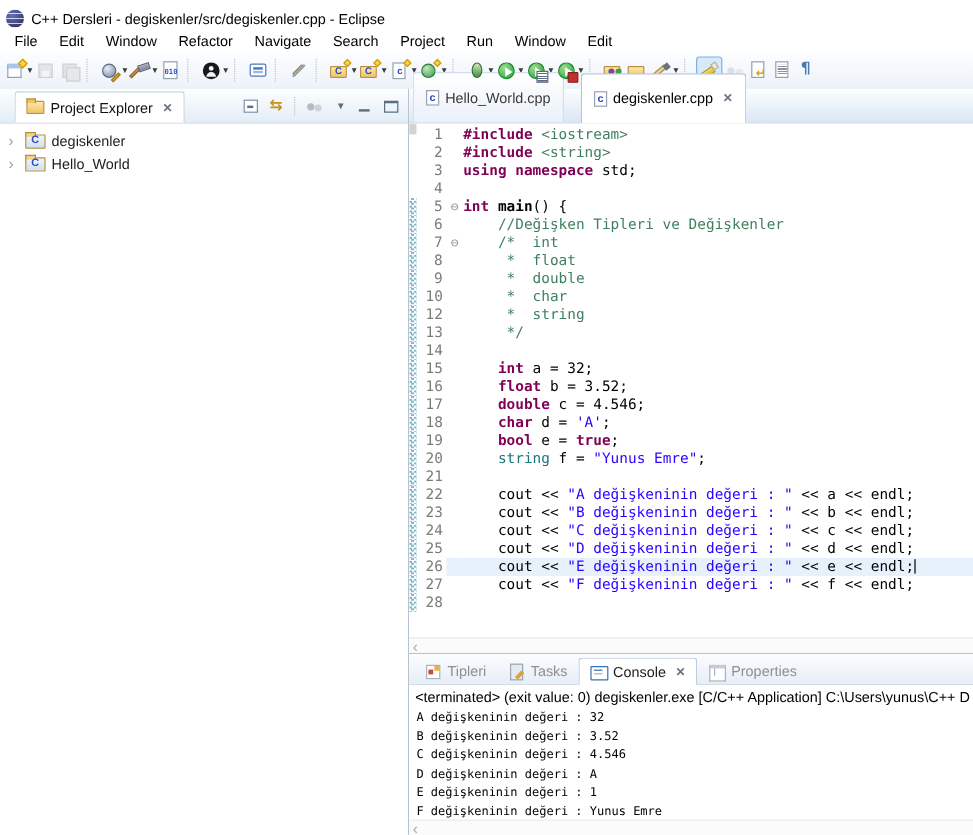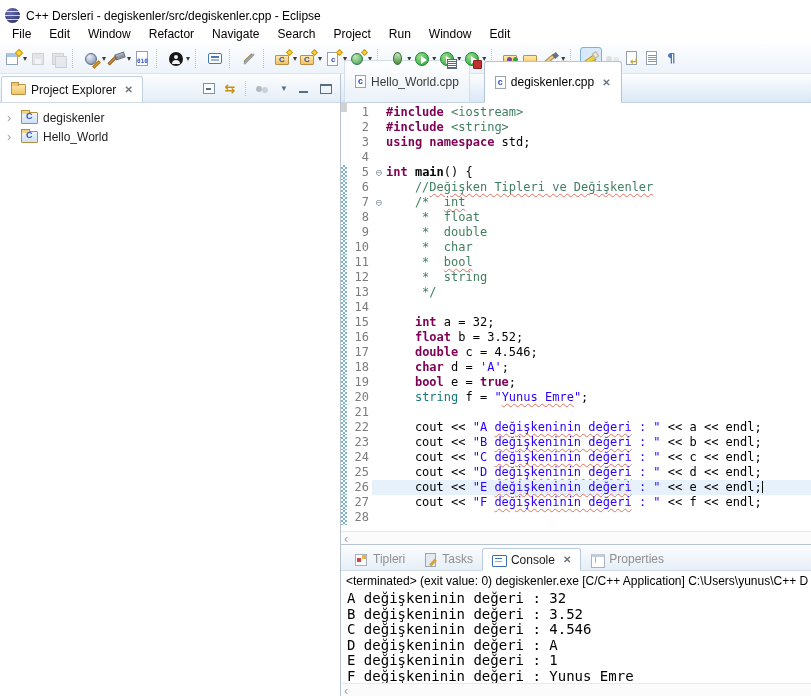--- a/index.html
+++ b/index.html
@@ -68,21 +68,21 @@
   .tb-last-edit-location .i1::after{content:"↵";position:absolute;right:-2px;bottom:-3px;font:bold 10px "DejaVu Sans",sans-serif;color:#d8a400}
   .tb-next-annotation .i1{left:3px;top:1px;width:11px;height:14px;background:#fff;border:1px solid #93a0b0;padding:2px 1px}
   .tb-next-annotation .i1::after{content:"";display:block;width:8px;height:9px;background:repeating-linear-gradient(#fff 0 1px,#8a94a4 1px 2px)}
   .tb-show-whitespace .i1::after{content:"¶";position:absolute;left:4px;top:0px;font:bold 13px "DejaVu Sans",sans-serif;color:#4a78b0}
 
   
   .main{flex:1;display:flex;min-height:0}
   .explorer{width:341px;min-width:341px;border-right:1px solid #b7c3d1;display:flex;flex-direction:column;background:#fff}
   .phead{height:29px;background:linear-gradient(#fdfefe,#e3edf7);display:flex;align-items:flex-end;border-bottom:1px solid #cfdae6}
   .ptab{height:26px;display:flex;align-items:center;gap:5px;padding:0 9px;background:#fff;border:1px solid #c2d1e0;
-        border-bottom:none;border-radius:3px 3px 0 0;margin-left:1px}
+        border-bottom:none;border-radius:3px 3px 0 0;margin-left:12px}
   .pe-folder{position:relative;width:15px;height:11px;background:linear-gradient(#ffe9a8,#f0c467);border:1px solid #bb8f47;border-radius:1px}
   .pe-folder::before{content:"";position:absolute;left:-1px;top:-3px;width:6px;height:3px;background:#f0c467;border:1px solid #bb8f47;border-bottom:none}
   .tclose{font-size:10px;color:#6a7480;font-weight:bold;margin-left:3px;cursor:default}
   .phicons{margin-left:auto;display:flex;align-items:center;gap:9px;padding:0 8px 6px 0}
   .phbtn{position:relative;display:inline-flex;align-items:center;justify-content:center;min-width:12px;height:12px;color:#5c7189}
   .ph-collapse-all{width:11px;height:11px;border:1px solid #7c91a8;background:#fff}
   .ph-collapse-all::after{content:"";position:absolute;left:2px;top:4px;width:5px;height:2px;background:#54708c}
   .ph-link-with-editor{font:bold 13px "DejaVu Sans",sans-serif;color:#c89018}
   .ph-view-users{width:14px;height:10px}
   .ph-view-users::after{content:"";position:absolute;left:1px;top:2px;width:6px;height:6px;border-radius:50%;background:#b4bac2;box-shadow:6px 1px 0 #cdd2d8}
@@ -116,41 +116,41 @@
   .ln{width:25px;flex:none;text-align:right;color:#7c7c7c;padding-right:3px}
   .fold{width:14px;flex:none;text-align:center;color:#8895a2;font-size:11px}
   .codeln{flex:1;white-space:pre;color:#000}
   .cl.cur .codeln,.cl.cur .fold{background:#e7f1fb}
   .sp{color:#000}
   .sk{color:#7f0055;font-weight:bold}
   .sc{color:#3f7f5f}
   .ss{color:#2a00ff}
   .st{color:#17777a}
   .sb{color:#000;font-weight:bold}
-  .sq{text-decoration:underline;text-decoration-style:wavy;text-decoration-color:#e0715f;text-decoration-thickness:1px;text-underline-offset:2px}
+  .sq{text-decoration-style:wavy;text-decoration-color:#e0715f;text-decoration-thickness:1px;text-underline-offset:2px}
   .caret{display:inline-block;width:1.5px;height:12px;background:#000;vertical-align:-2px}
   .hscroll{height:13px;background:#fbfbfb;border-top:1px solid #e6e6e6;display:flex;align-items:center;padding-left:3px}
   .sarr{color:#a9a9a9;font-size:13px;line-height:9px}
 
   
   .bottom{flex:1;display:flex;flex-direction:column;background:#fff;min-height:0}
   .btabs{height:26px;background:linear-gradient(#fcfdfe,#e6eef7);display:flex;align-items:flex-end;padding-left:4px;border-bottom:1px solid #d2dde8}
   .btab{height:23px;display:flex;align-items:center;gap:5px;padding:0 9px;color:#8f8f8f}
   .btab.active{background:#fff;border:1px solid #bccddd;border-bottom:1px solid #fff;border-radius:3px 3px 0 0;color:#1a1a1a;position:relative;top:1px}
   .bi{position:relative;width:14px;height:12px;display:inline-block}
   .bi-problems::before{content:"";position:absolute;left:1px;top:1px;width:10px;height:10px;background:#fff;border:1px solid #a8b2be}
   .bi-problems::after{content:"";position:absolute;left:3px;top:5px;width:4px;height:4px;background:#c84848;box-shadow:5px -3px 0 #e8b24a}
   .bi-tasks::before{content:"";position:absolute;left:2px;top:0;width:9px;height:12px;background:#e4eaf1;border:1px solid #9aa6b4}
   .bi-tasks::after{content:"";position:absolute;right:0;bottom:1px;width:8px;height:3px;background:#d8a23e;transform:rotate(-45deg)}
   .bi-console::before{content:"";position:absolute;left:0;top:1px;width:13px;height:10px;background:#fff;border:1px solid #3a6fb0;border-radius:1px}
   .bi-console::after{content:"";position:absolute;left:3px;top:4px;width:7px;height:1.5px;background:#3a6fb0;box-shadow:0 3px 0 #8fb2d8}
   .bi-properties::before{content:"";position:absolute;left:1px;top:1px;width:12px;height:10px;background:#fff;border:1px solid #a8b2be;border-top:3px solid #c3ccd6}
   .bi-properties::after{content:"";position:absolute;left:5px;top:4px;width:1px;height:6px;background:#a8b2be}
   .cstatus{height:20px;line-height:20px;padding-left:5px;color:#000;white-space:nowrap;overflow:hidden;background:#fff}
-  .cout{flex:1;font-family:"DejaVu Sans Mono","Liberation Mono",monospace;font-size:14px;line-height:15.5px;padding-left:6px;white-space:pre;overflow:hidden;color:#000}
+  .cout{flex:1;font-family:"DejaVu Sans Mono","Liberation Mono",monospace;font-size:10px;line-height:15.5px;padding-left:6px;white-space:pre;overflow:hidden;color:#000}
   .hscroll2{height:13px;background:#fbfbfb;border-top:1px solid #ececec;display:flex;align-items:center;padding-left:3px}
 </style>
 </head>
 <body>
 
 <div id="win">
   <div class="titlebar">
     <span class="ecl"></span>
     <span class="title">C++ Dersleri - degiskenler/src/degiskenler.cpp - Eclipse</span>
   </div>
@@ -443,26 +443,20 @@
               <span class="codeln"><span class="sc">     *  double</span></span>
             </div>
             <div class="cl">
               <span class="diff on"></span>
               <span class="ln">10</span>
               <span class="fold"></span>
               <span class="codeln"><span class="sc">     *  char</span></span>
             </div>
             <div class="cl">
               <span class="diff on"></span>
-              <span class="ln">11</span>
-              <span class="fold"></span>
-              <span class="codeln"><span class="sc">     *  </span><span class="sc sq">bool</span></span>
-            </div>
-            <div class="cl">
-              <span class="diff on"></span>
               <span class="ln">12</span>
               <span class="fold"></span>
               <span class="codeln"><span class="sc">     *  string</span></span>
             </div>
             <div class="cl">
               <span class="diff on"></span>
               <span class="ln">13</span>
               <span class="fold"></span>
               <span class="codeln"><span class="sc">     */</span></span>
             </div>

